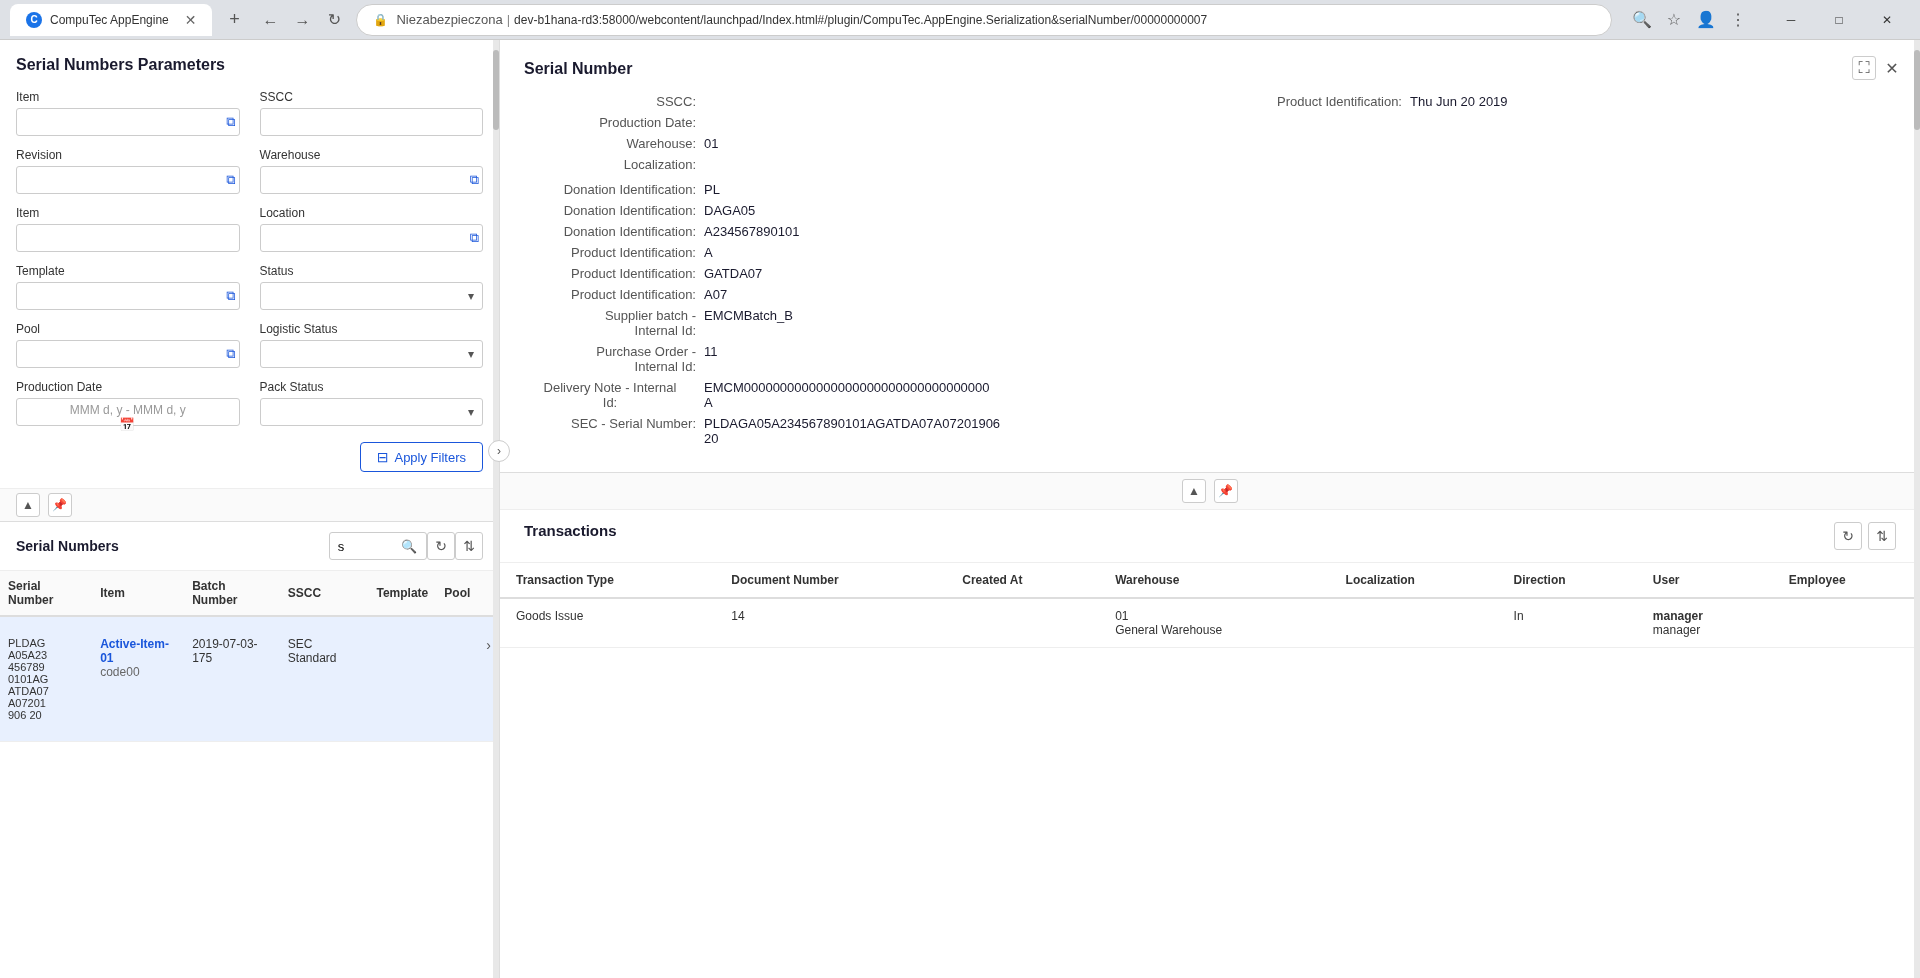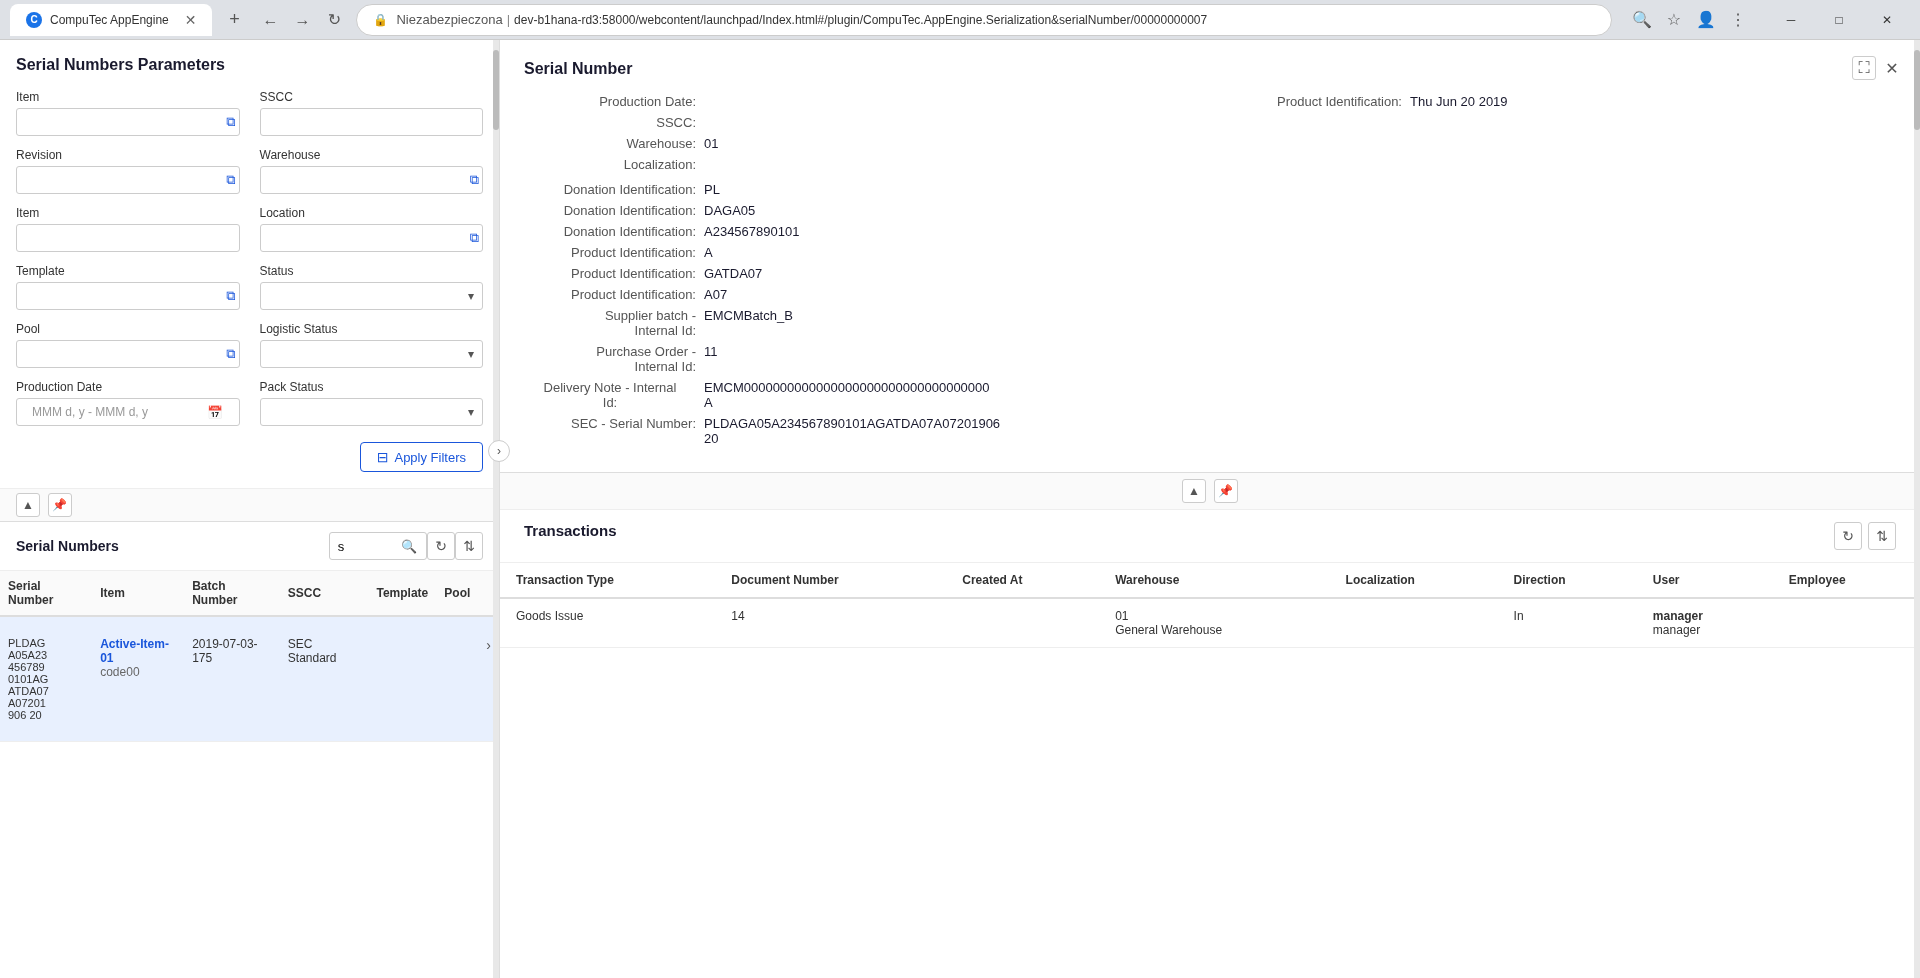--- a/index.html
+++ b/index.html
@@ -25,21 +25,21 @@
 
     
     .params-section { padding: 16px; background: white; }
     .params-title { font-size: 16px; font-weight: bold; color: #1a1a2e; margin-bottom: 16px; }
 
     .form-grid { display: grid; grid-template-columns: 1fr 1fr; gap: 12px 20px; }
     .form-group { display: flex; flex-direction: column; gap: 4px; }
     .form-label { font-size: 12px; color: #333; font-weight: normal; }
     .form-select { border: 1px solid #ccc; border-radius: 3px; padding: 4px 8px; height: 28px; font-size: 13px; display: flex; align-items: center; background: white; position: relative; justify-content: space-between; cursor: pointer; }
     .form-select .chevron { color: #555; font-size: 12px; }
-    .date-input { border: 1px solid #ccc; border-radius: 3px; padding: 4px 15px; height: 28px; font-size: 13px; display: flex; align-items: center; background: white; position: relative; justify-content: space-between; }
+    .date-input { border: 1px solid #ccc; border-radius: 3px; padding: 4px 8px; height: 28px; font-size: 13px; display: flex; align-items: center; background: white; position: relative; justify-content: space-between; flex-direction: column; }
     .date-icon { color: #1a56db; cursor: pointer; }
 
     .apply-btn-row { display: flex; justify-content: flex-end; margin-top: 16px; }
     .apply-btn { background: white; border: 1px solid #1a56db; color: #1a56db; padding: 6px 16px; border-radius: 4px; cursor: pointer; font-size: 13px; display: flex; align-items: center; gap: 6px; }
 
     .collapse-bar { display: flex; justify-content: flex-start; gap: 8px; padding: 4px 16px; border-top: 1px solid #eee; background: #fafafa; }
     .collapse-btn { width: 24px; height: 24px; border: 1px solid #ccc; border-radius: 3px; background: white; display: flex; align-items: center; justify-content: center; cursor: pointer; font-size: 12px; color: #555; }
 
     
     .list-section { flex: 1; overflow-y: auto; border-top: 1px solid #ddd; }
@@ -288,25 +288,25 @@
 
     <div class="detail-section">
       <div class="detail-title">Serial Number</div>
       <div class="detail-expand">⛶</div>
       <div class="detail-close">✕</div>
 
       <div style="display:flex; gap:40px;">
 
         <div style="flex:1;">
           <div class="detail-row">
+            <span class="detail-key">SSCC:</span>
+            <span class="detail-val"></span>
+          </div>
+          <div class="detail-row">
             <span class="detail-key">Production Date:</span>
-            <span class="detail-val"></span>
-          </div>
-          <div class="detail-row">
-            <span class="detail-key">SSCC:</span>
             <span class="detail-val"></span>
           </div>
           <div class="detail-row">
             <span class="detail-key">Warehouse:</span>
             <span class="detail-val">01</span>
           </div>
           <div class="detail-row">
             <span class="detail-key">Localization:</span>
             <span class="detail-val"></span>
           </div>

